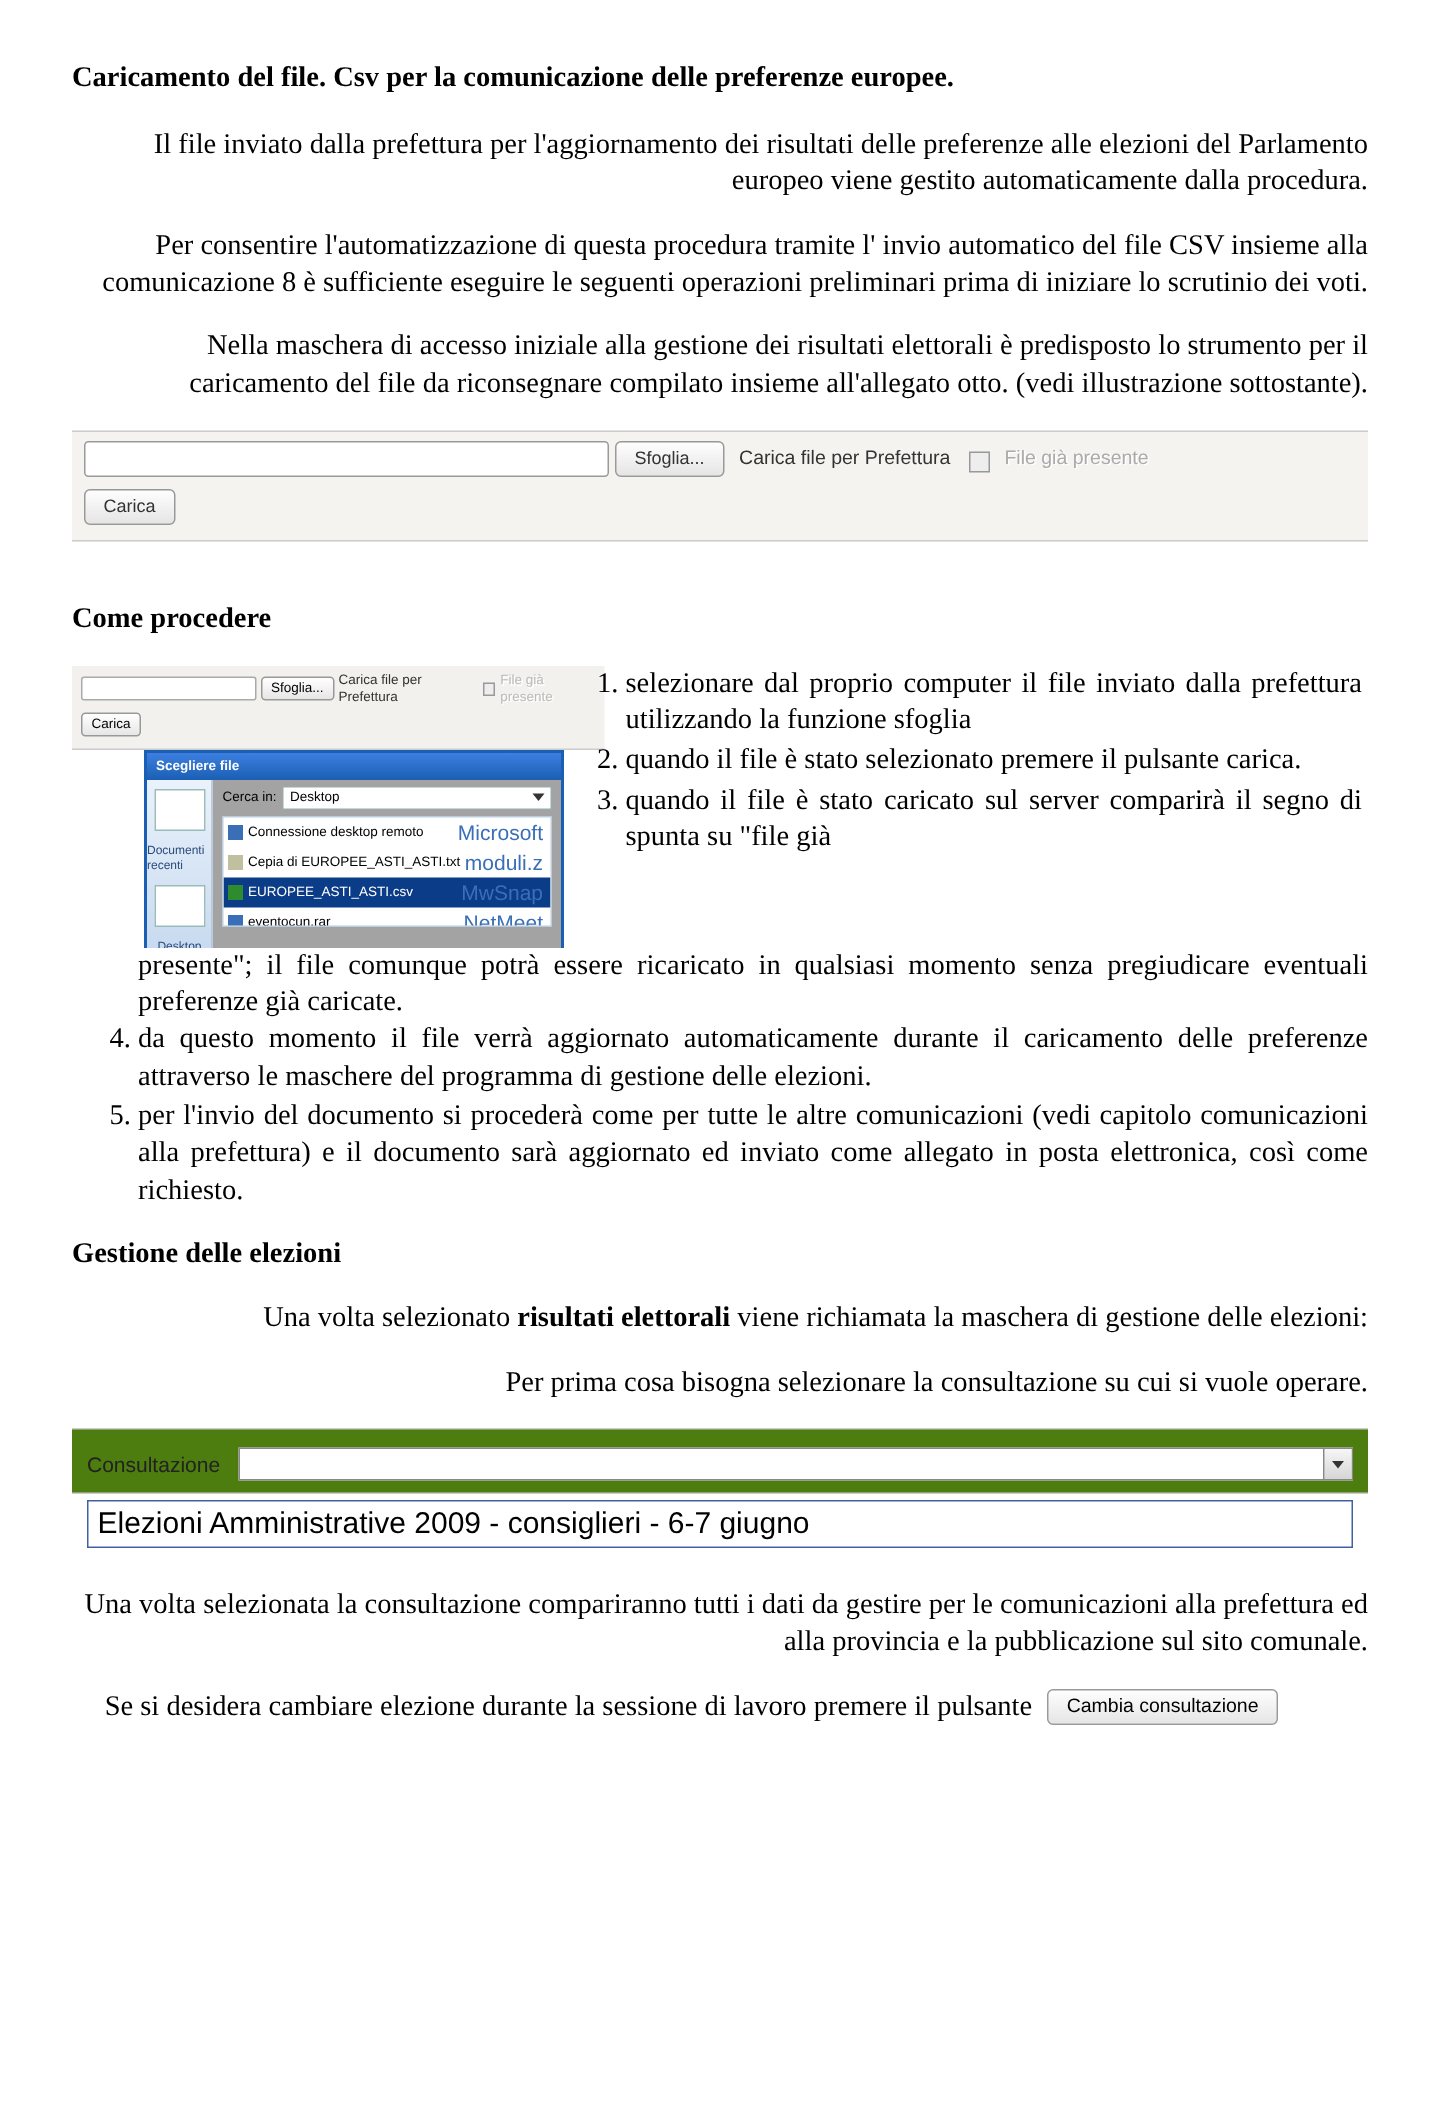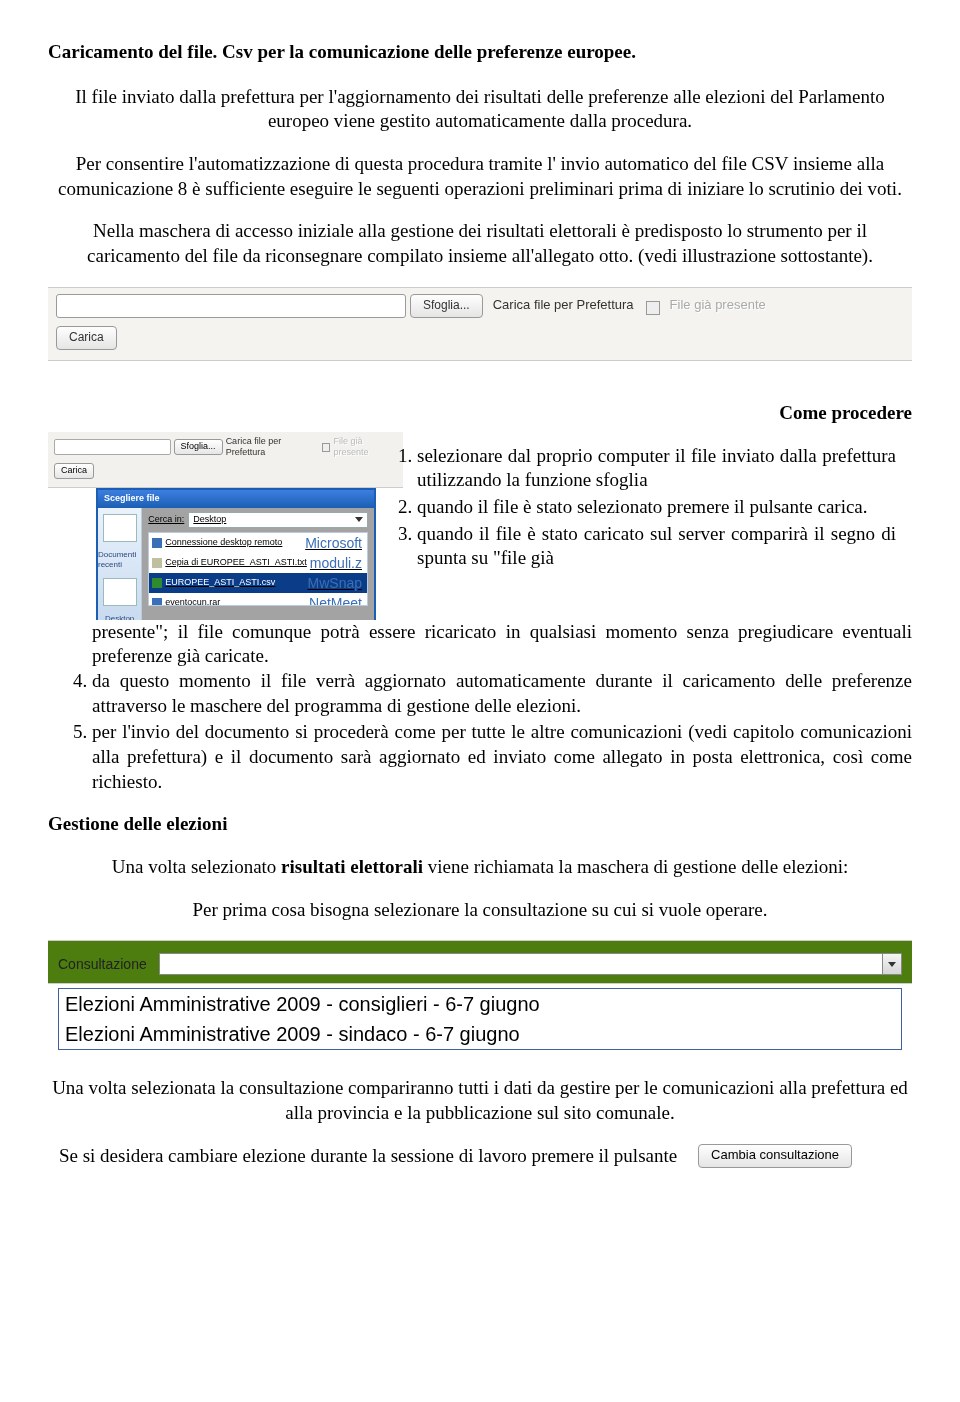--- a/index.html
+++ b/index.html
@@ -10,21 +10,21 @@
     font-size: 19px;
     line-height: 1.3;
     color: #000;
     background: #fff;
     width: 960px;
   }
   .title {
     font-weight: bold;
     margin-bottom: 20px;
   }
-  p { margin: 0 0 18px 0; text-align: center; }
+  p { margin: 0 0 18px 0; text-align: right; }
   .panel1 {
     background: #f4f3ef;
     border-top: 1px solid #ccc;
     border-bottom: 1px solid #ccc;
     padding: 6px 8px 10px 8px;
     font-family: Arial, sans-serif;
     font-size: 13px;
     color: #333;
   }
   .panel1 .row1 { display: flex; align-items: center; gap: 4px; margin-bottom: 8px; }
@@ -54,21 +54,21 @@
     width: 14px;
     height: 14px;
     border: 1px solid #999;
     background: #eee;
     display: inline-block;
     margin-left: 8px;
     position: relative;
     top: 2px;
   }
   .disabled { color: #aaa; text-shadow: 1px 1px 0 #fff; }
-  .proc-hdr { font-weight: bold; text-align: right; margin-top: 40px; margin-bottom: 2px; }
+  .proc-hdr { font-weight: bold; text-align: left; margin-top: 40px; margin-bottom: 14px; }
   .proc-wrap { overflow: hidden; }
   .thumb {
     float: left;
     width: 355px;
     height: 184px;
     margin: 4px 14px 4px 0;
     background: #fff;
   }
   .thumb-top {
     background: #f2f1ee;
@@ -94,35 +94,35 @@
   .td-body { display:flex; }
   .td-side {
     width: 60px;
     background: linear-gradient(#eaf2fb,#c5d8ef);
     border-right:1px solid #bcd;
     padding: 6px 0;
     display:flex; flex-direction:column; align-items:center; gap:8px;
   }
   .td-side .plc { width:34px; height:28px; background:#fff; border:1px solid #9bb; }
   .td-side .plbl { font-size:8px; color:#2a4a7a; }
-  .td-main { flex:1; padding:4px 6px;text-decoration:underline; }
+  .td-main { flex:1; padding:4px 6px; }
   .td-cerca { display:flex; align-items:center; gap:4px; margin-bottom:4px; }
   .td-cerca .drop { flex:1; height:16px; border:1px solid #9aa; background:#fff; display:flex; align-items:center; padding:0 4px; font-size:9px; justify-content:space-between; }
   .td-list { border:1px solid #bcd; height:74px; overflow:hidden; background:#fff; }
   .td-row { display:flex; align-items:center; gap:3px; padding:1px 3px; font-size:9px; white-space:nowrap; }
   .td-row.sel { background:#0b3c87; color:#fff; }
   .ic { width:10px; height:10px; display:inline-block; }
   .ic-blue { background:#3a6fb7; }
   .ic-green { background:#2e8b2e; }
   .ic-txt { background:#c0c0a0; }
   .td-list .r2 { margin-left:auto; padding-right:2px; color:#3a6fb7; font-size:14px; }
   ol.main { margin: 0 0 18px 0; padding-left: 44px; }
   ol.main > li { margin-bottom: 2px; text-align: justify; }
   ol.main > li::marker { font-weight: normal; }
-  ol.right-start { margin: 16px; padding-left: 22px; }
+  ol.right-start { margin: 4px; padding-left: 22px; }
   ol.right-start li { margin-bottom: 2px; text-align: justify; }
   .sect-hdr { font-weight: bold; margin: 8px 0 18px 0; }
   .sel-panel {
     border-top: 1px solid #ccc;
     border-bottom: 1px solid #ccc;
     background: #4d7c0f;
     padding: 12px 10px 8px 10px;
     margin: 8px 0 4px 0;
     font-family: Arial, sans-serif;
   }
@@ -275,21 +275,20 @@
     <span class="sel-lbl">Consultazione</span>
     <div class="sel-drop">
       <span class="arrow">
           <span class="arrow-dn"></span>
         </span>
     </div>
   </div>
 </div>
 <div class="sel-list" id="sel-options">
     <div class="opt">Elezioni Amministrative 2009 - consiglieri - 6-7 giugno</div>
-    <div class="opt">Elezioni Amministrative 2009 - sindaco - 6-7 giugno</div>
   </div>
 
 <p style="margin-top:26px;">Una volta selezionata la consultazione compariranno tutti i dati da gestire per le comunicazioni alla prefettura ed alla provincia e la pubblicazione sul sito comunale.</p>
 
 <div class="clearfix">
   <span class="last-btn">Cambia consultazione</span>
   <p style="margin:0;">Se si desidera cambiare elezione durante la sessione di lavoro premere il pulsante</p>
 </div>
 
 </body></html>

